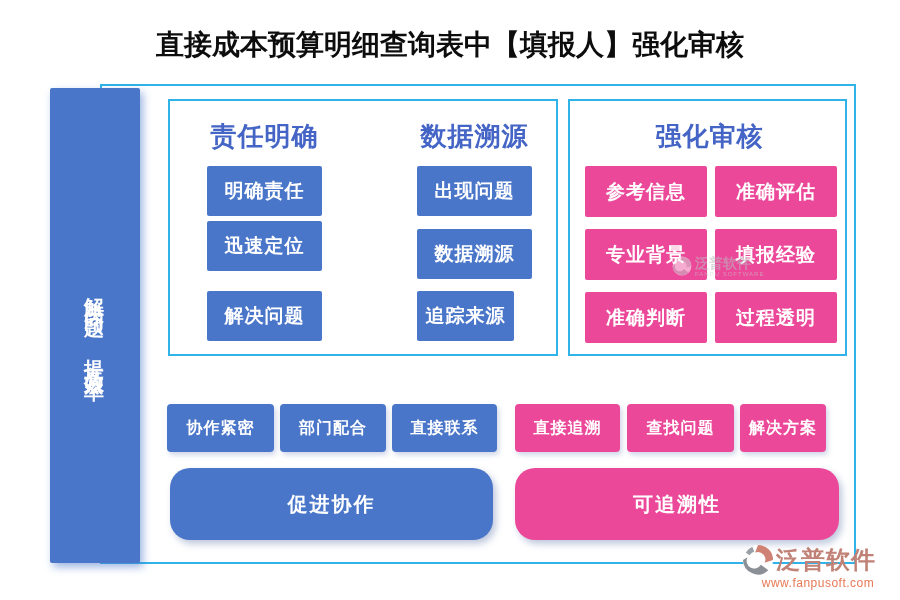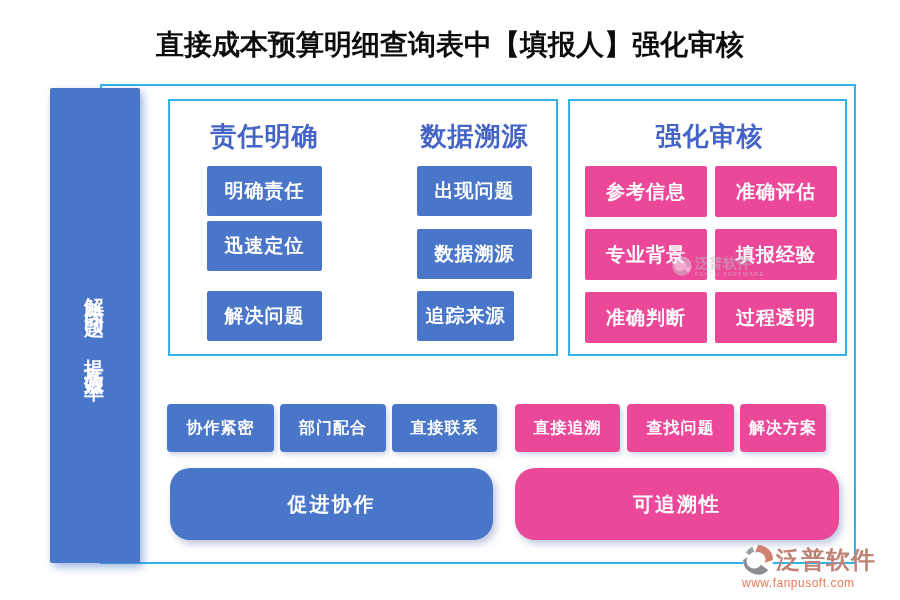--- a/index.html
+++ b/index.html
@@ -67,21 +67,21 @@
   .watermark .wm-text { margin-left:3px; }
   .watermark .wm-brand { font-size:14px; font-weight:bold; color:#b9bcc0; line-height:15px; }
   .watermark .wm-sub { font-size:6px; color:#c9cccf; letter-spacing:1px; }
   
   .footer-logo { position:absolute; left:742px; top:544px; width:152px; }
   .footer-top { display:flex; align-items:center; }
   .brand-text {
     font-size:24px; font-weight:bold; color:#c08276; letter-spacing:1px; margin-left:2px;
   }
   .brand-url {
-    font-size:12px; color:#e87856; text-align:left; margin-top:0px; letter-spacing:.5px;
+    font-size:12px; color:#e87856; text-align:center; margin-top:0px; letter-spacing:.5px;
   }
 </style>
 </head>
 <body>
 
 <div class="canvas">
 
   <div class="title">直接成本预算明细查询表中【填报人】强化审核</div>
 
   <div class="frame"></div>

